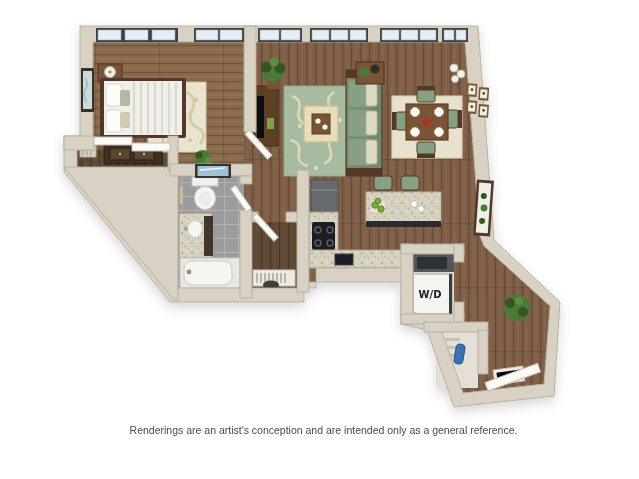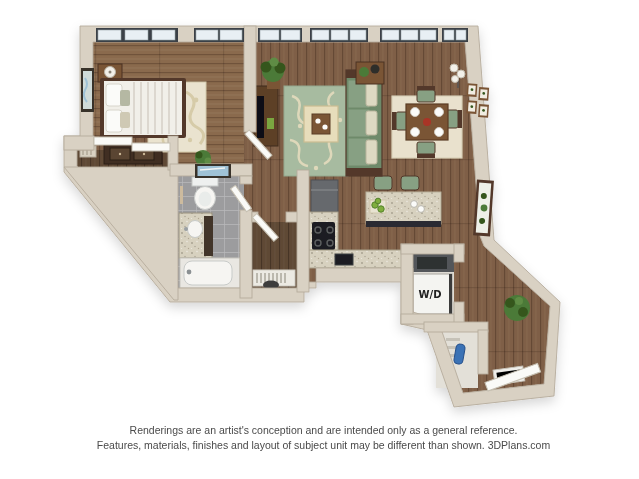--- a/index.html
+++ b/index.html
@@ -371,16 +371,15 @@
     <g>
       <rect class="doorleaf" x="94" y="137" width="38" height="8"></rect>
       <rect class="doorleaf" x="132" y="143" width="38" height="8"></rect>
     </g>
     <rect class="doorleaf" x="488" y="382" width="56" height="9" transform="rotate(-20 488 391)"></rect>
   </g>
 </svg>
 
 <div class="disclaimer">
   <div>Renderings are an artist's conception and are intended only as a general reference.</div>
-  <div>Features, materials, finishes and layout of subject unit may be different than shown. 3DPlans.com</div>
 </div>
 
 </div>
 
 </body></html>

